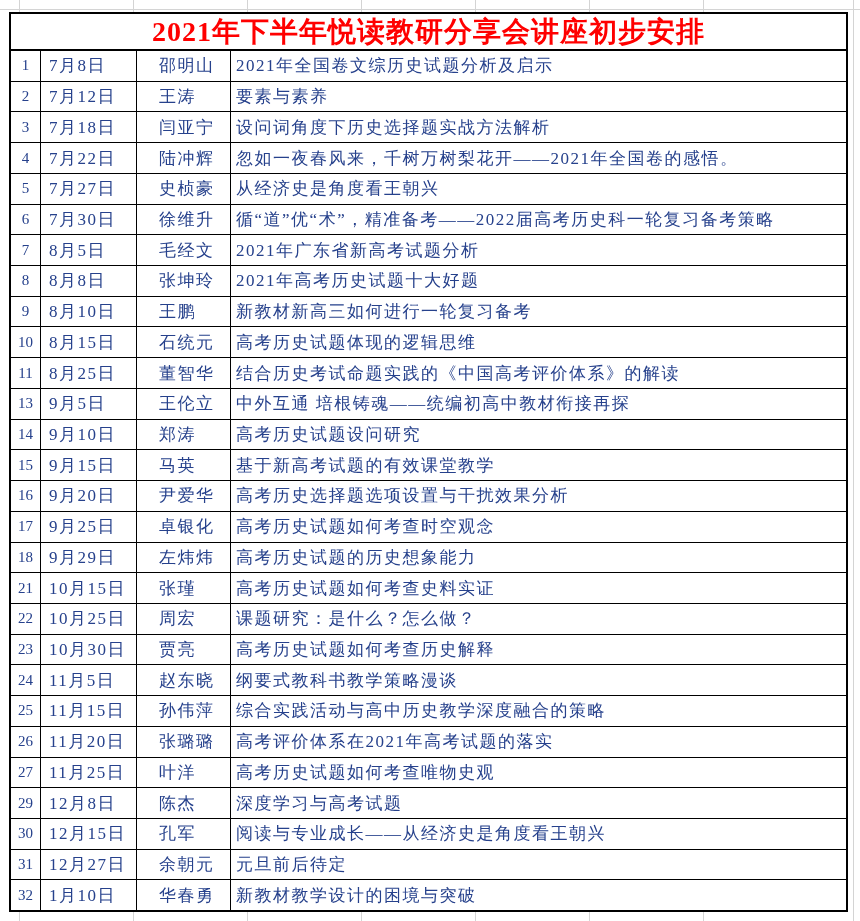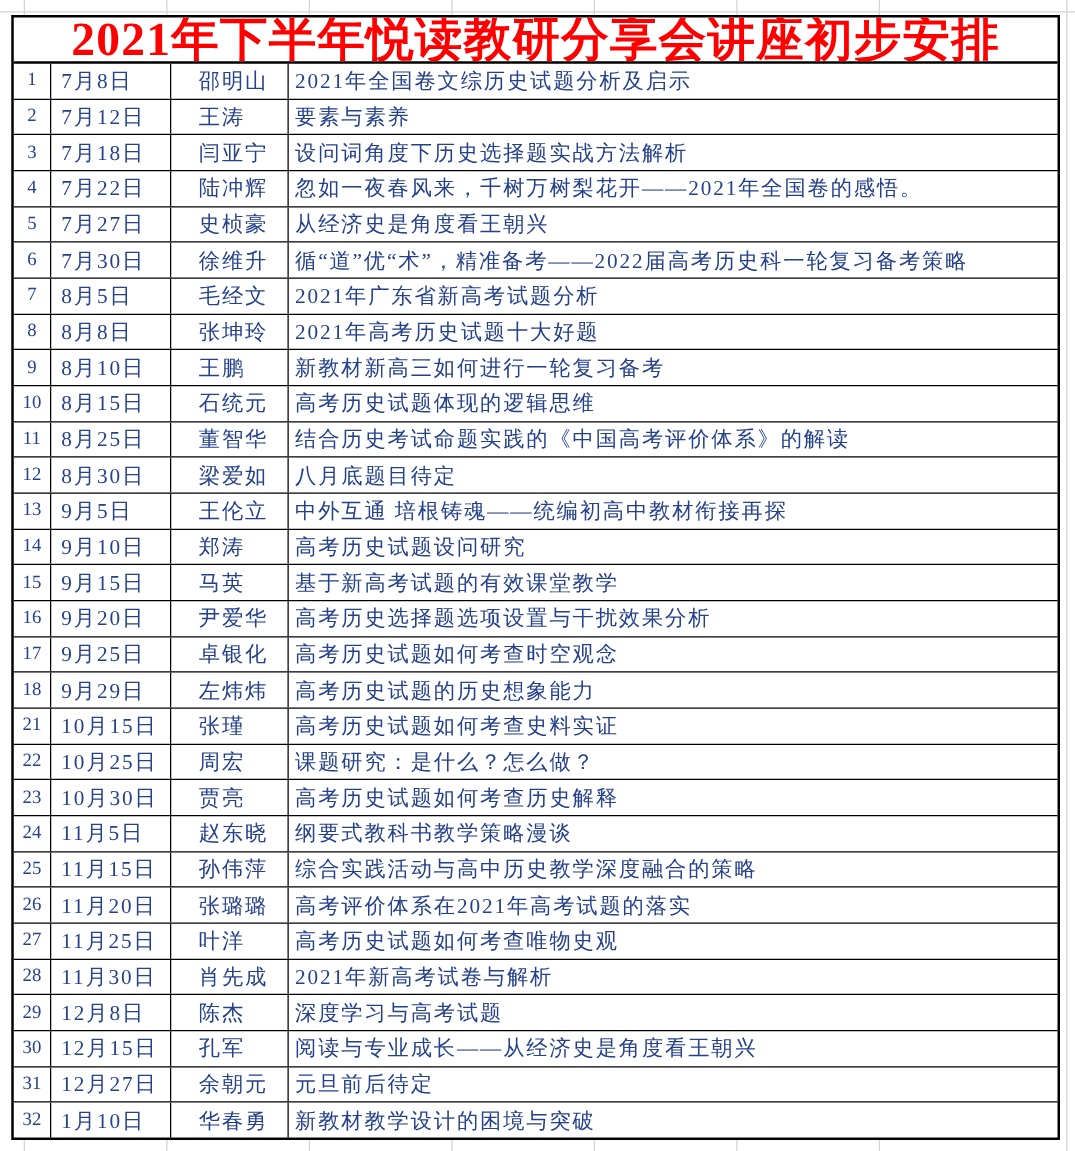--- a/index.html
+++ b/index.html
@@ -27,21 +27,21 @@
     width: 839px; height: 900px;
     background: #ffffff;
     border: 2.5px solid #000;
     z-index: 1;
     display: flex; flex-direction: column;
   }
   .title-row {
     height: 37px; flex: 0 0 37px;
     border-bottom: 2px solid #000;
     display: flex; align-items: center; justify-content: center;
-    font-size: 38px; font-weight: bold;
+    font-size: 28px; font-weight: bold;
     color: var(--title, #ff0000);
     letter-spacing: 1px;
     white-space: nowrap; overflow: hidden;
   }
   .body { flex: 1 1 auto; display: flex; flex-direction: column; }
   .row { flex: 1 1 0; display: flex; align-items: stretch; min-height: 0; }
   .row + .row { border-top: 1.5px solid #000; }
   .cell {
     display: flex; align-items: center;
     color: var(--ink, #26418c);
@@ -143,26 +143,20 @@
       <div class="cell c-topic">高考历史试题体现的逻辑思维</div>
     </div>
 
     <div class="row">
       <div class="cell c-no">11</div>
       <div class="cell c-date">8月25日</div>
       <div class="cell c-name">董智华</div>
       <div class="cell c-topic">结合历史考试命题实践的《中国高考评价体系》的解读</div>
     </div>
 
-    <div class="row">
-      <div class="cell c-no">12</div>
-      <div class="cell c-date">8月30日</div>
-      <div class="cell c-name">梁爱如</div>
-      <div class="cell c-topic">八月底题目待定</div>
-    </div>
 
     <div class="row">
       <div class="cell c-no">13</div>
       <div class="cell c-date">9月5日</div>
       <div class="cell c-name">王伦立</div>
       <div class="cell c-topic">中外互通 培根铸魂——统编初高中教材衔接再探</div>
     </div>
 
     <div class="row">
       <div class="cell c-no">14</div>
@@ -243,26 +237,20 @@
       <div class="cell c-topic">高考评价体系在2021年高考试题的落实</div>
     </div>
 
     <div class="row">
       <div class="cell c-no">27</div>
       <div class="cell c-date">11月25日</div>
       <div class="cell c-name">叶洋</div>
       <div class="cell c-topic">高考历史试题如何考查唯物史观</div>
     </div>
 
-    <div class="row">
-      <div class="cell c-no">28</div>
-      <div class="cell c-date">11月30日</div>
-      <div class="cell c-name">肖先成</div>
-      <div class="cell c-topic">2021年新高考试卷与解析</div>
-    </div>
 
     <div class="row">
       <div class="cell c-no">29</div>
       <div class="cell c-date">12月8日</div>
       <div class="cell c-name">陈杰</div>
       <div class="cell c-topic">深度学习与高考试题</div>
     </div>
 
     <div class="row">
       <div class="cell c-no">30</div>

